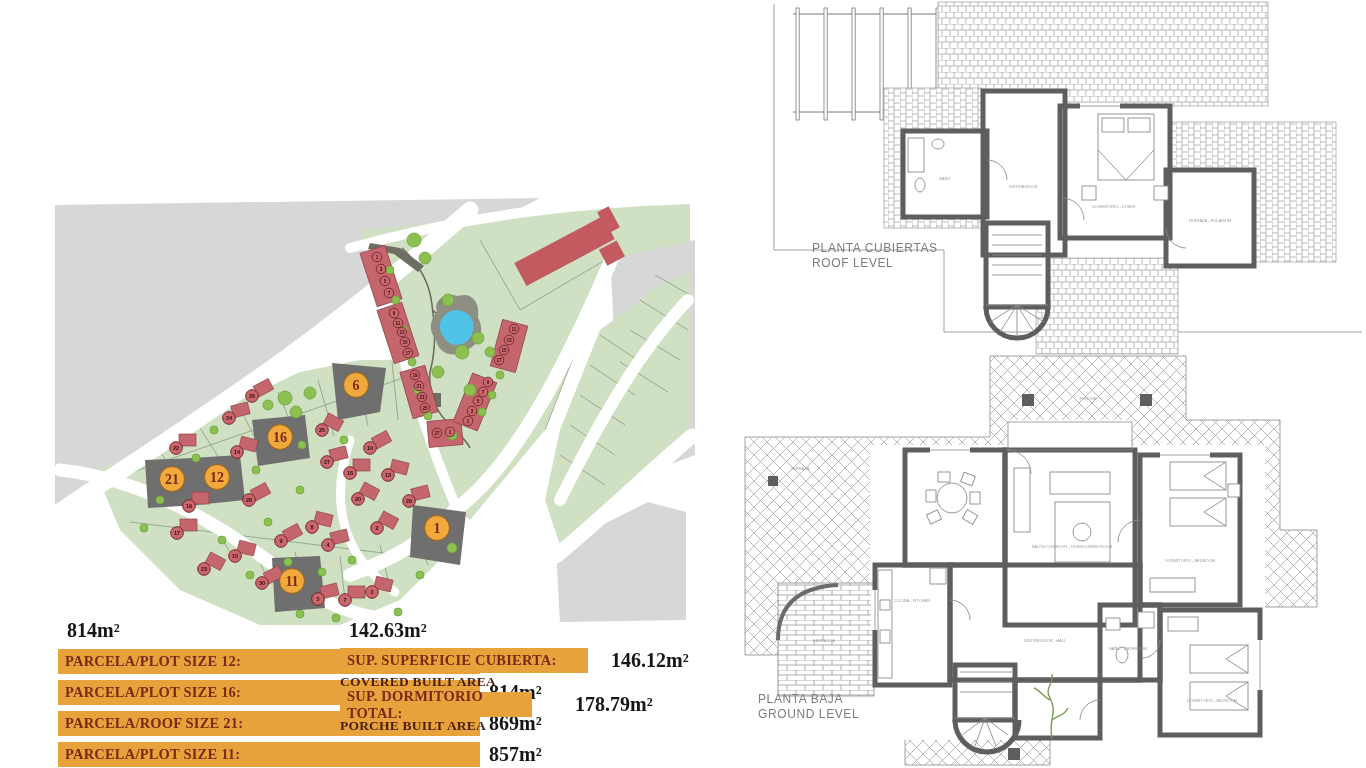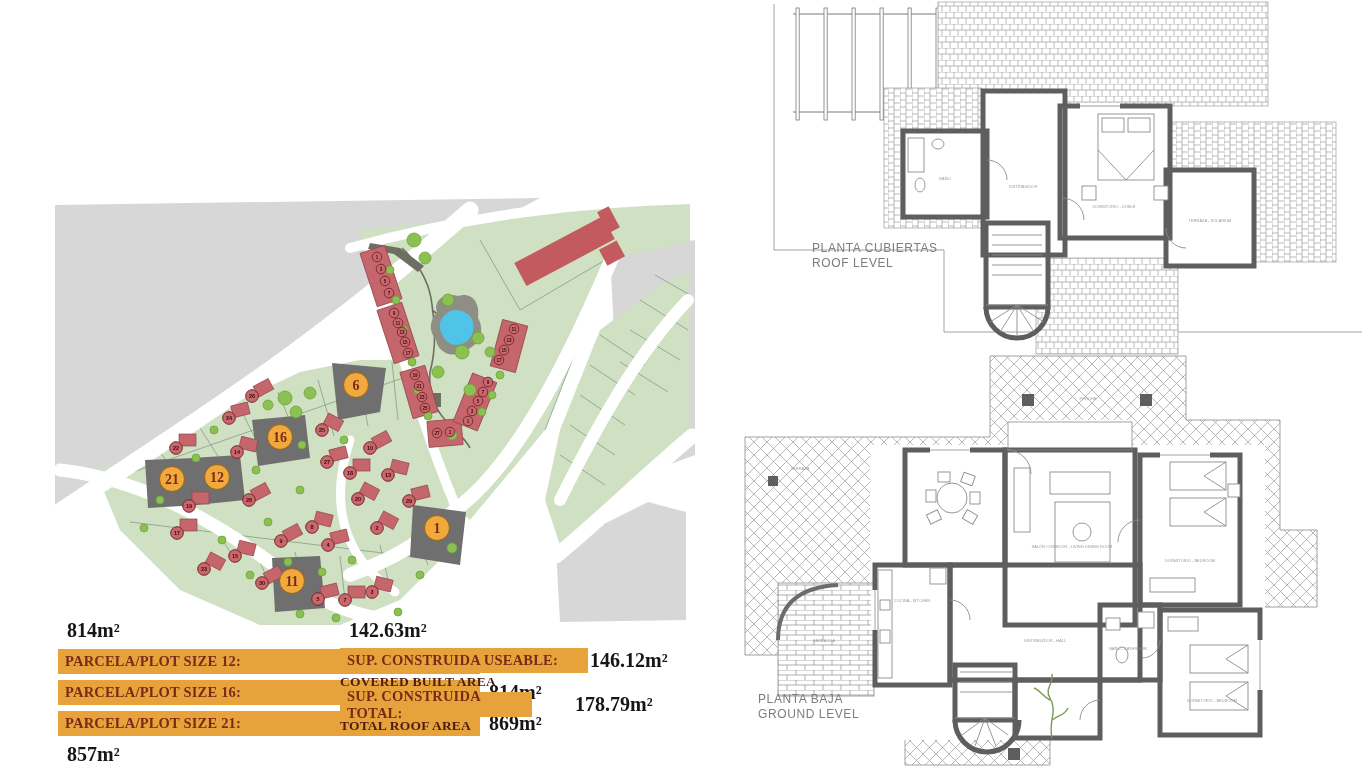--- a/index.html
+++ b/index.html
@@ -475,35 +475,36 @@
   </div>
   <div class="row" style="left:58px;top:649px">
     <div class="bar" style="width:422px">PARCELA/PLOT SIZE 12:</div>
     <div class="val">802m²</div>
   </div>
   <div class="row" style="left:58px;top:680px">
     <div class="bar" style="width:422px">PARCELA/PLOT SIZE 16:</div>
     <div class="val">814m²</div>
   </div>
   <div class="row" style="left:58px;top:711px">
-    <div class="bar" style="width:422px">PARCELA/PLOT SIZE 21:</div>
+    <div class="bar" style="width:422px">PARCELA/ROOF SIZE 21:</div>
     <div class="val">869m²</div>
   </div>
   <div class="row" style="left:58px;top:742px">
+    <div class="bar" style="width:422px">PARCELA/PLOT SIZE 11:</div>
     <div class="val">857m²</div>
   </div>
 
   <div class="row" style="left:340px;top:618px">
     <div class="val">142.63m²</div>
   </div>
   <div class="row" style="left:340px;top:648px">
-    <div class="bar" style="width:248px">SUP. CONSTRUIDA USEABLE:</div>
-    <div class="val" style="padding-left:2px">146.12m²</div>
+    <div class="bar" style="width:248px">SUP. SUPERFICIE CUBIERTA:</div>
+    <div class="val" style="padding-left:23px">146.12m²</div>
   </div>
   <div class="sub" style="left:340px;top:674px">COVERED BUILT AREA</div>
   <div class="row" style="left:340px;top:692px">
-    <div class="bar" style="width:192px">SUP. CONSTRUIDA TOTAL:</div>
+    <div class="bar" style="width:192px">SUP. DORMITORIO TOTAL:</div>
     <div class="val" style="padding-left:43px">178.79m²</div>
   </div>
-  <div class="sub" style="left:340px;top:718px">TOTAL ROOF AREA</div>
+  <div class="sub" style="left:340px;top:718px">PORCHE BUILT AREA</div>
 </div>
 
 </div>
 
 </body></html>

